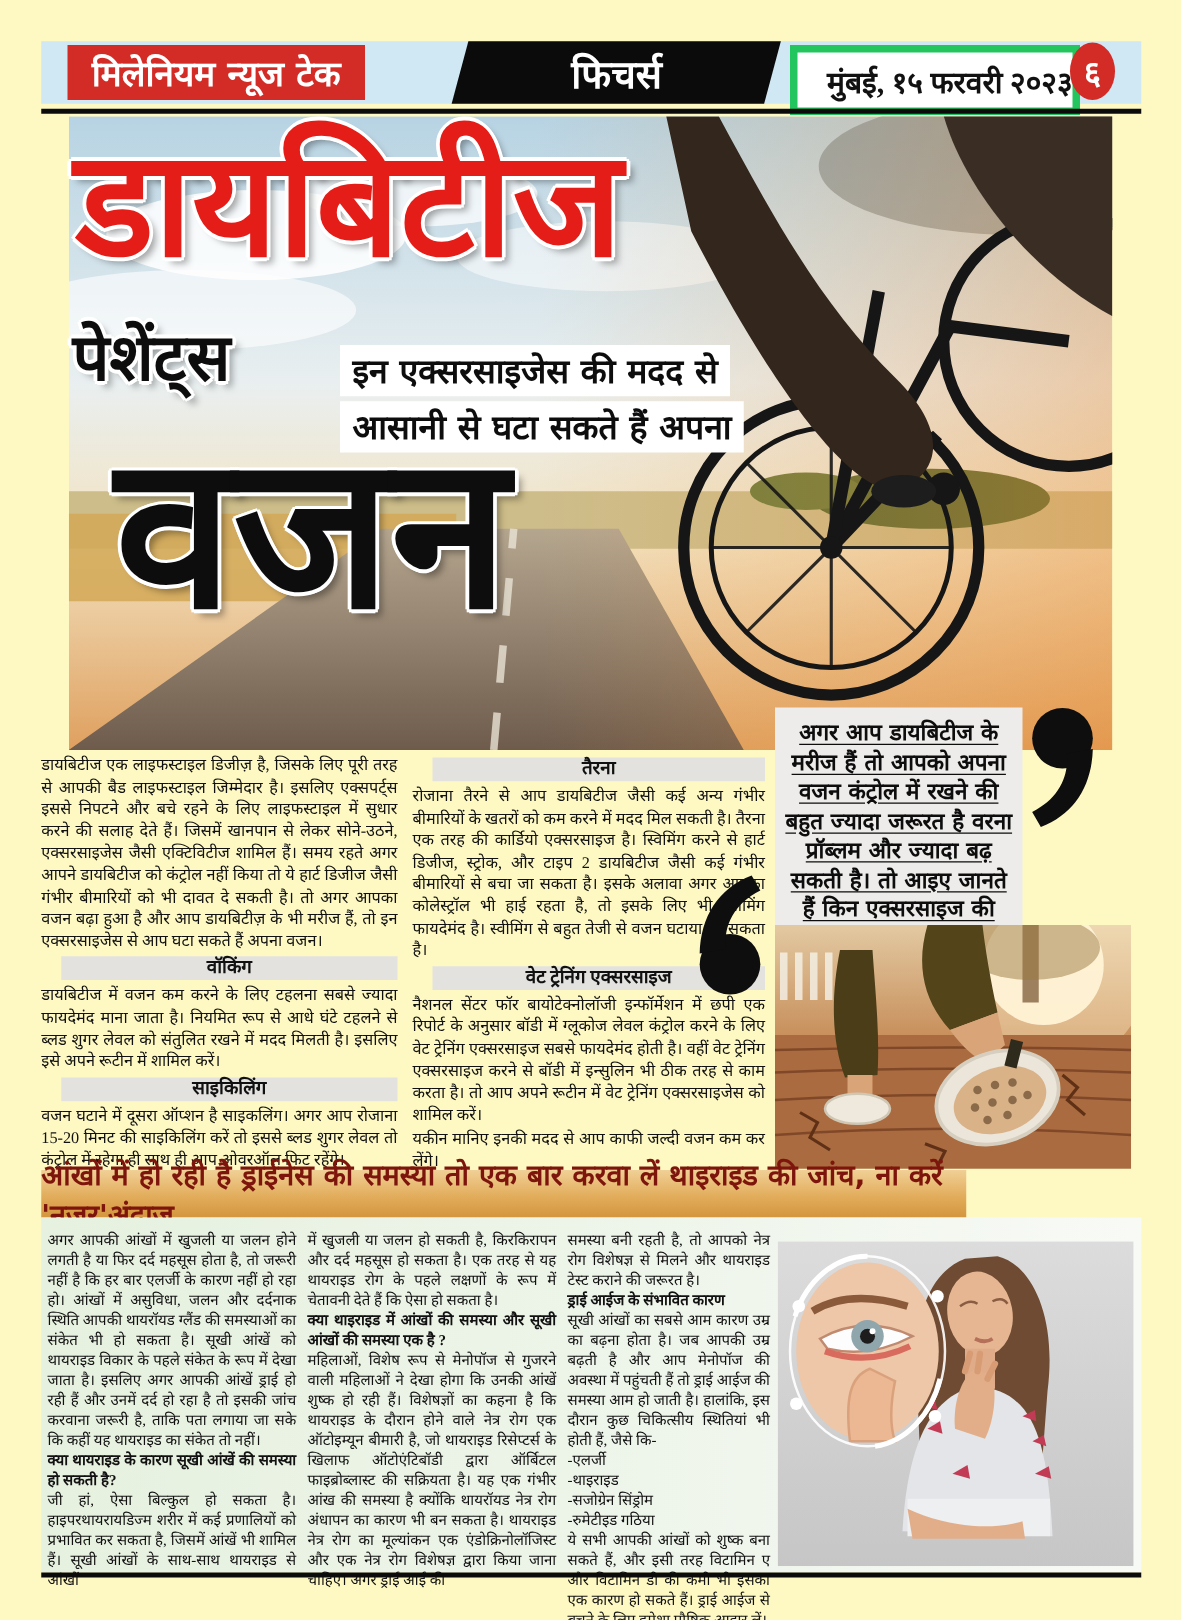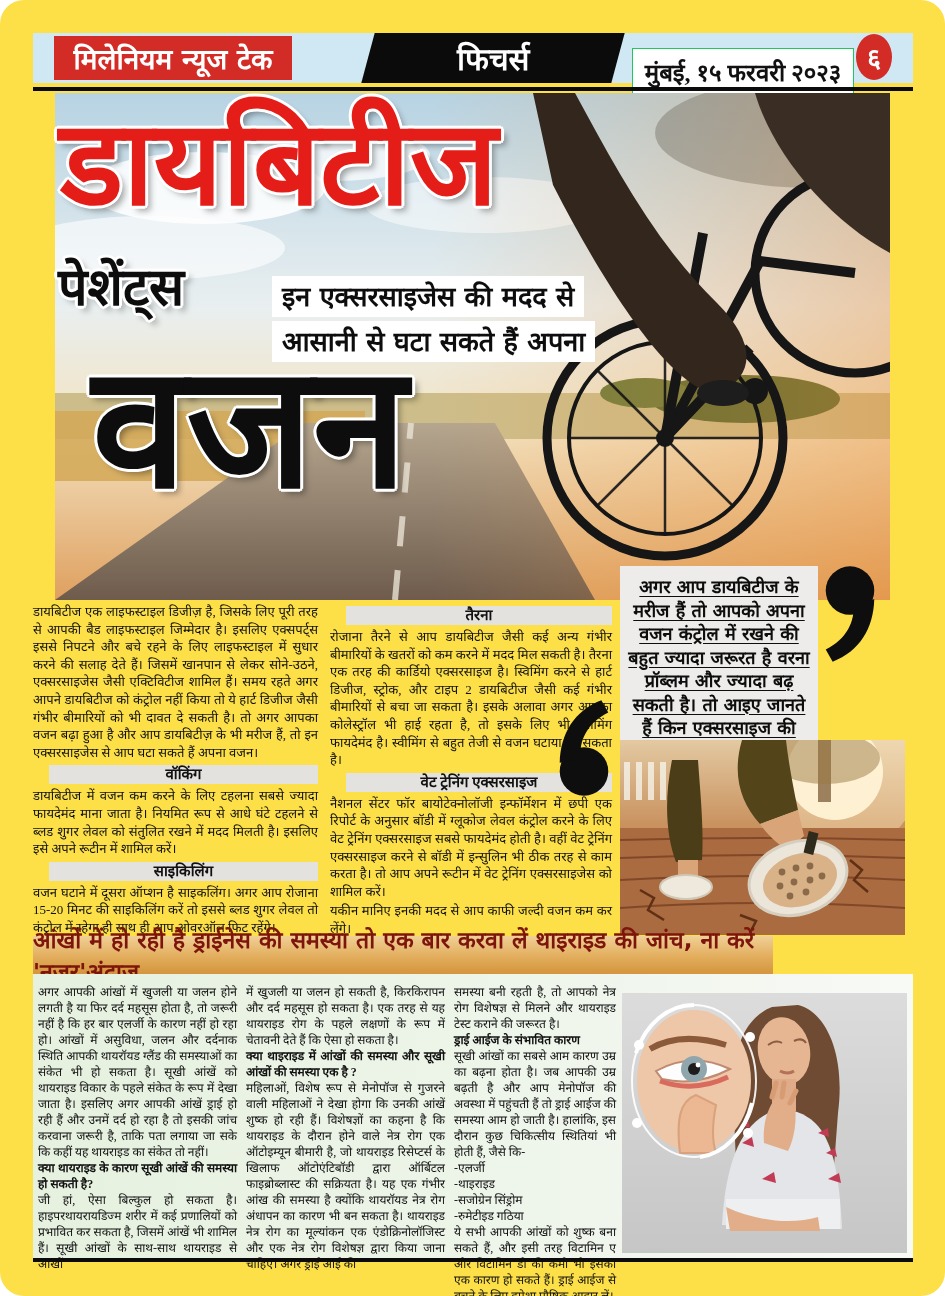--- a/index.html
+++ b/index.html
@@ -1,34 +1,34 @@
 <!DOCTYPE html>
 <html lang="hi"><head>
 <meta charset="utf-8">
 <style>
   html,body{margin:0;padding:0;background:#ffffff;}
-  #page{position:relative;width:945px;height:1296px;background:#fde047;overflow:hidden;
-        font-family:"Liberation Serif","DejaVu Sans",serif;color:#111;border-radius:24px;}
+  #page{position:relative;width:945px;height:1296px;background:#fef9c3;overflow:hidden;
+        font-family:"Liberation Serif","DejaVu Sans",serif;color:#111;}
   .abs{position:absolute;}
   
   .mast-band{left:33px;top:33px;width:880px;height:50px;background:#cfe8f4;}
   .brand-box{left:54px;top:36px;width:238px;height:44px;background:#d32b26;display:flex;align-items:center;justify-content:center;}
   .brand-box span{color:#fff;font-weight:bold;font-size:28px;font-family:"DejaVu Sans",sans-serif;}
   .flag{left:368px;top:33px;width:250px;height:50px;background:#0b0b0b;transform:skewX(-15deg);display:flex;align-items:center;justify-content:center;}
   .flag span{transform:skewX(15deg);color:#fff;font-weight:bold;font-size:31px;font-family:"DejaVu Sans",sans-serif;}
-  .date-box{left:632px;top:36px;width:220px;height:44px;background:#ffffff;border:1px solid #22c55e;display:flex;align-items:center;justify-content:center;margin-top:12px;}
+  .date-box{left:632px;top:36px;width:220px;height:44px;background:#ffffff;border:6px solid #22c55e;display:flex;align-items:center;justify-content:flex-end;}
   .date-box span{font-weight:bold;font-size:24px;}
   .page-badge{left:856px;top:34px;width:36px;height:46px;background:#d32b26;border-radius:50%;display:flex;align-items:center;justify-content:center;}
   .page-badge span{color:#fff;font-weight:bold;font-size:26px;}
   .mast-rule{left:33px;top:87px;width:880px;height:4px;background:#0b0b0b;}
   
   .hero{left:55px;top:93px;width:835px;height:507px;overflow:hidden;}
   .hero svg{display:block;width:100%;height:100%;}
   .stroke-white{text-shadow:3px 0 0 #fff,-3px 0 0 #fff,0 3px 0 #fff,0 -3px 0 #fff,2px 2px 0 #fff,-2px -2px 0 #fff,2px -2px 0 #fff,-2px 2px 0 #fff,5px 5px 6px rgba(0,0,0,.35);}
-  .hero-red{left:60px;top:100px;font-family:Liberation Serif, serif;font-weight:bold;font-size:118px;line-height:1.1;color:#e51d19;}
+  .hero-red{left:60px;top:100px;font-family:Liberation Sans, sans-serif;font-weight:bold;font-size:118px;line-height:1.1;color:#e51d19;}
   .hero-black{left:58px;top:258px;font-family:"DejaVu Sans",sans-serif;font-weight:bold;font-size:52px;line-height:1.15;color:#0d0d0d;}
   .kicker{left:272px;top:276px;font-family:"DejaVu Sans",sans-serif;font-weight:bold;font-size:27px;color:#0d0d0d;}
   .kicker div{background:#ffffff;display:inline-block;padding:1px 10px 3px 10px;margin-bottom:4px;text-align:right;}
   .hero-weight{left:92px;top:338px;font-family:"DejaVu Sans",sans-serif;font-weight:bold;font-size:170px;line-height:1.05;color:#0d0d0d;}
   
   .tcol{position:absolute;text-align:justify;font-size:13px;line-height:17.6px;}
   .tcol p{margin:0 0 2px 0;}
   .sec-head{display:block;background:#e3e2df;text-align:center;font-weight:bold;font-size:15px;line-height:19px;margin:4px 0 3px 16px;}
   .quote-box{left:620px;top:566px;width:198px;background:#edecea;padding:9px 8px;box-sizing:border-box;}
   .quote-box p{margin:0;text-align:center;font-family:"DejaVu Sans",sans-serif;font-weight:bold;font-size:18px;line-height:23.5px;color:#0d0d0d;text-decoration:underline;text-underline-offset:3px;}

